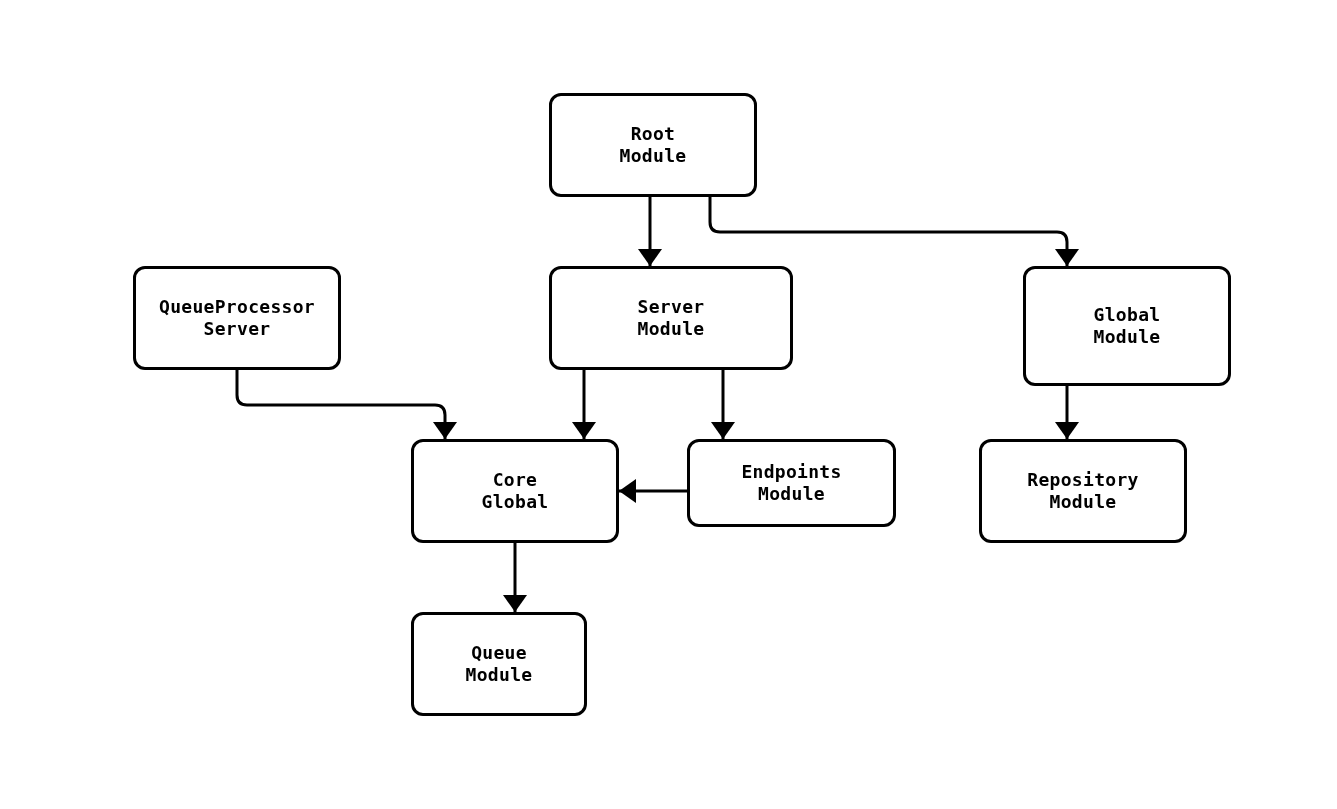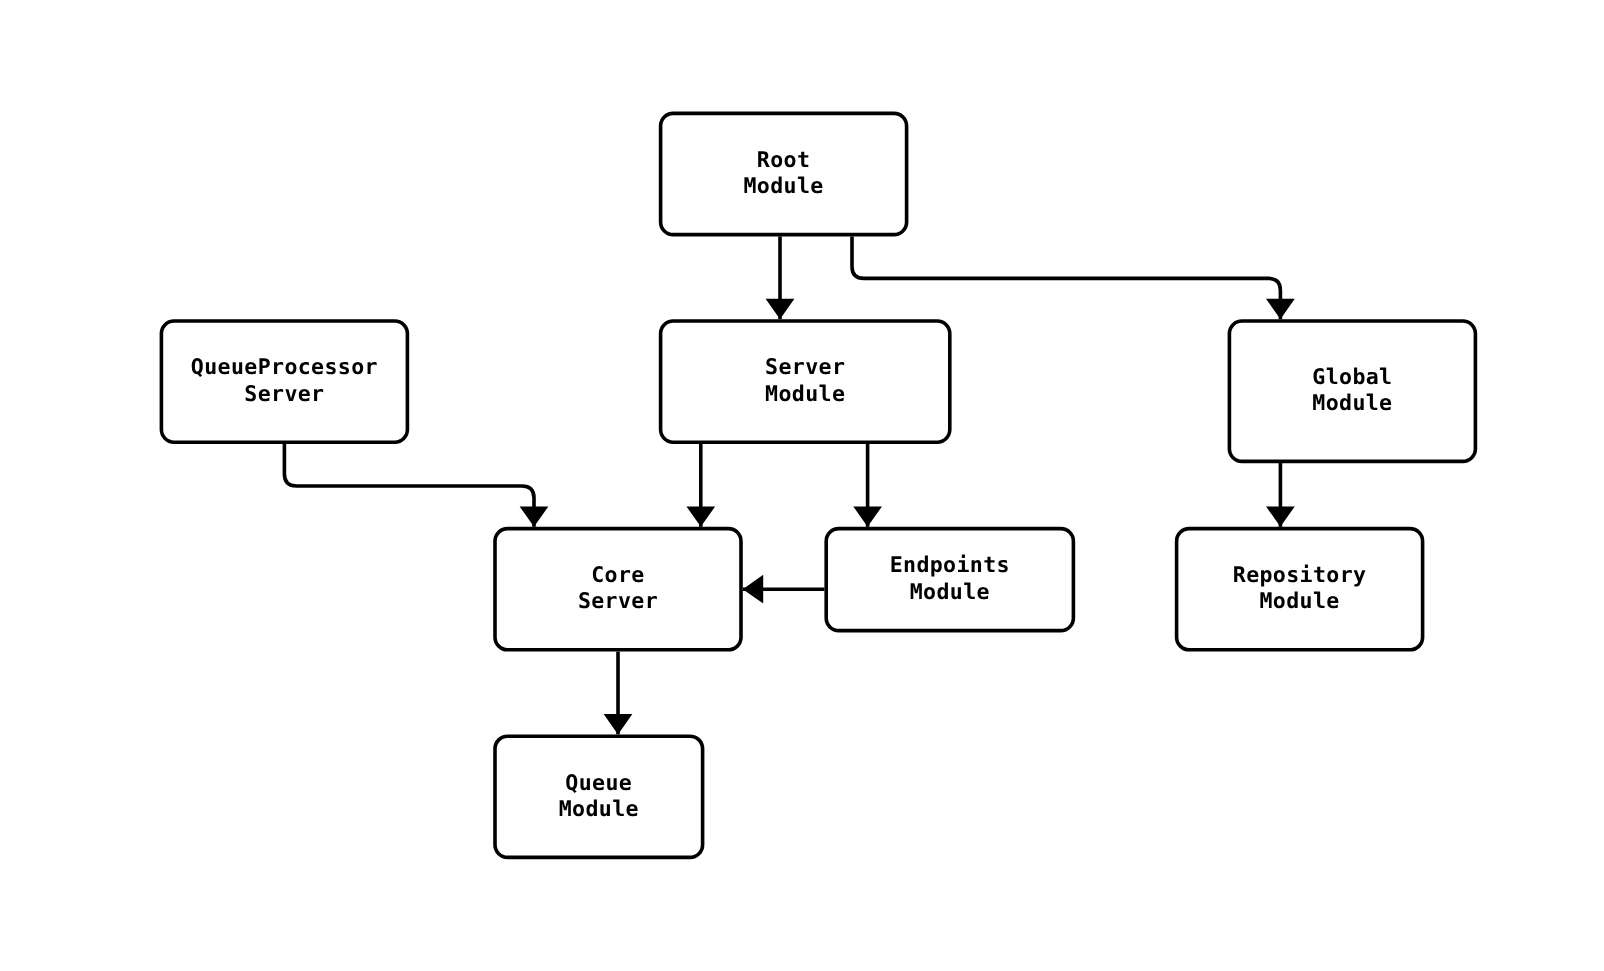--- a/index.html
+++ b/index.html
@@ -88,21 +88,21 @@
       <div class="node" style="left: 549px; top: 266px; width: 244px; height: 104px;">
         <div class="node-label">Server
 Module</div>
       </div>
       <div class="node" style="left: 1002px; top: 266px; width: 208px; height: 120px; margin-left: 21px;">
         <div class="node-label">Global
 Module</div>
       </div>
       <div class="node" style="left: 411px; top: 439px; width: 208px; height: 104px;">
         <div class="node-label">Core
-Server</div>
+Global</div>
       </div>
       <div class="node" style="left: 687px; top: 439px; width: 209px; height: 88px;">
         <div class="node-label">Endpoints
 Module</div>
       </div>
       <div class="node" style="left: 963px; top: 439px; width: 208px; height: 104px; margin-left: 16px;">
         <div class="node-label">Repository
 Module</div>
       </div>
       <div class="node" style="left: 411px; top: 612px; width: 176px; height: 104px;">

